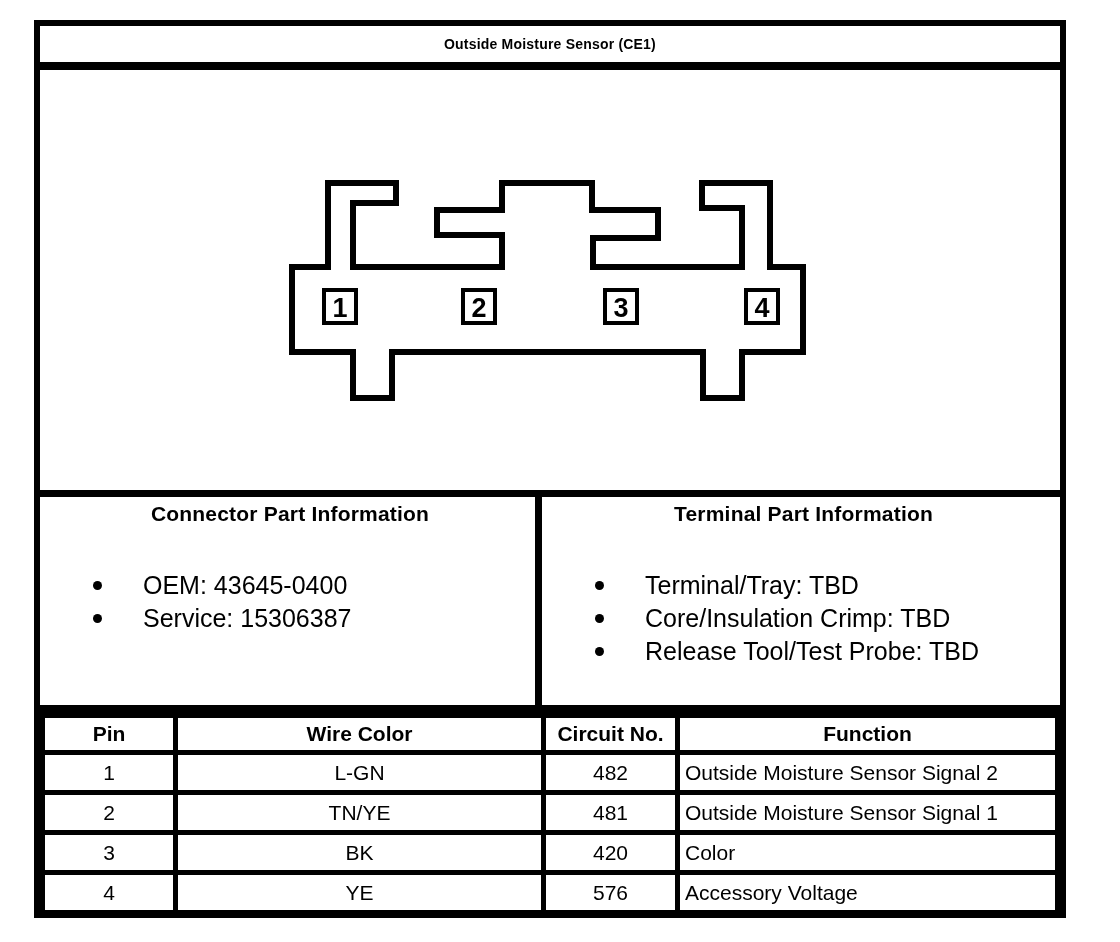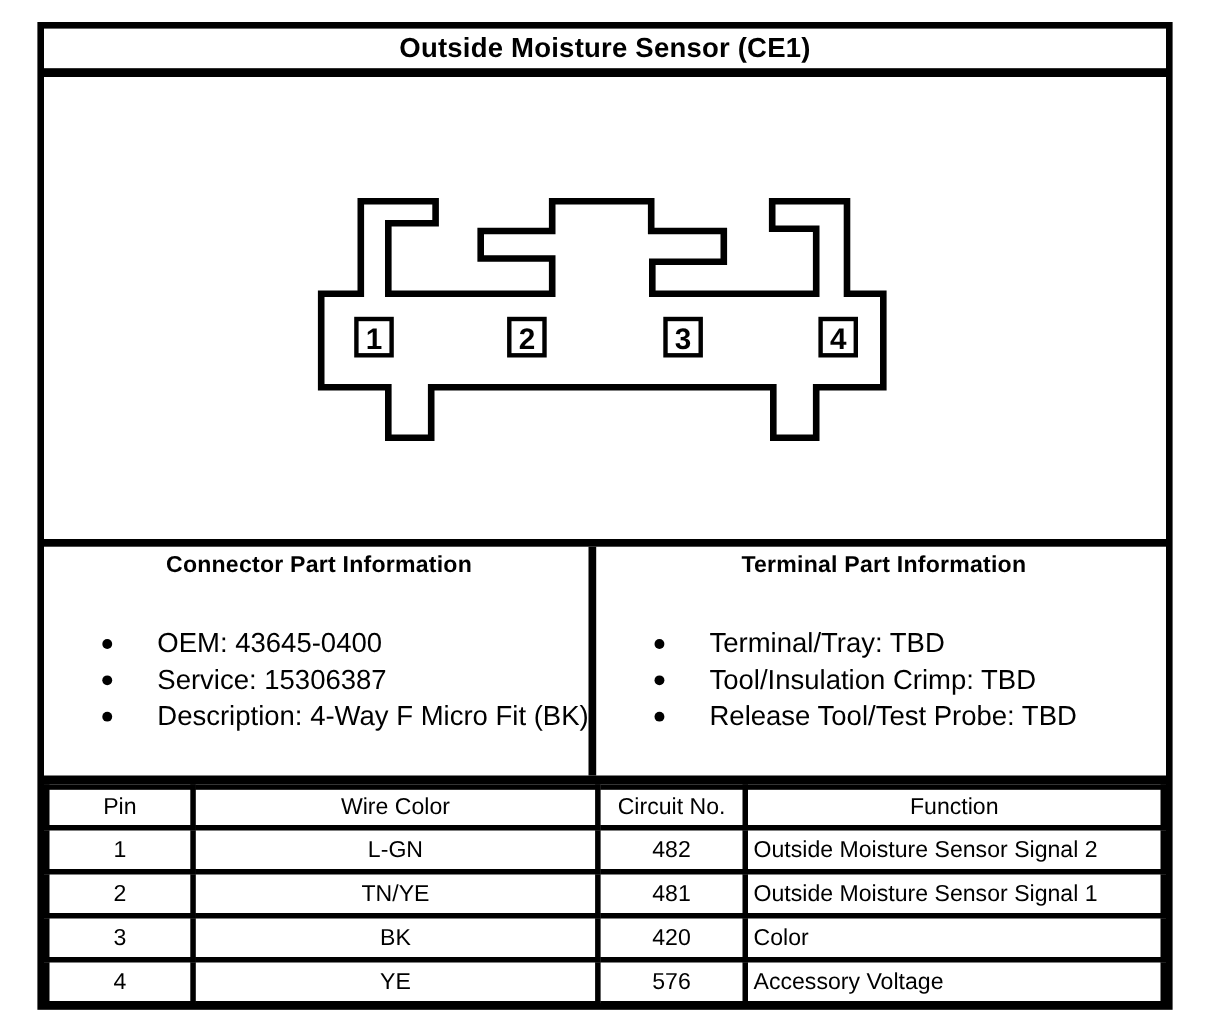--- a/index.html
+++ b/index.html
@@ -16,21 +16,21 @@
     border: 6px solid #000;
     background: #fff;
   }
   
   .title-bar {
     height: 44px;
     border-bottom: 8px solid #000;
     display: flex; align-items: center; justify-content: center;
   }
   .title-bar span {
-    font-size: 25px; font-weight: bold; letter-spacing: 0.2px;
+    font-size: 14px; font-weight: bold; letter-spacing: 0.2px;
   }
   
   .diagram-area {
     height: 427px;
     border-bottom: 7px solid #000;
     overflow: hidden;
   }
   .diagram-area svg { display: block; }
   .pin-num { font-family: "Liberation Sans", sans-serif; font-size: 27px; font-weight: bold; }
   
@@ -64,21 +64,21 @@
     table-layout: fixed;
   }
   table.pin-table th, table.pin-table td {
     border: 5px solid #000;
     text-align: center;
     vertical-align: middle;
     font-size: 21px;
     overflow: hidden;
     white-space: nowrap;
   }
-  table.pin-table th { height: 37px; font-weight: normal; margin-top: 48px; }
+  table.pin-table th { height: 37px; font-weight: bold; margin-top: 48px; }
   table.pin-table td { height: 40px; }
   table.pin-table td.fn { text-align: left; padding-left: 5px; }
   col.c-pin { width: 133px; }
   col.c-wire { width: 368px; }
   col.c-circ { width: 134px; }
 </style>
 </head>
 <body>
 
 <div id="doc">
@@ -122,37 +122,33 @@
       <div class="info-heading">Connector Part Information</div>
       <div class="info-list">
         <div class="bullet-item">
           <span class="bullet"></span>
           <span>OEM: 43645-0400</span>
         </div>
         <div class="bullet-item">
           <span class="bullet"></span>
           <span>Service: 15306387</span>
         </div>
-        <div class="bullet-item">
-          <span class="bullet"></span>
-          <span>Description: 4-Way F Micro Fit (BK)</span>
-        </div>
       </div>
     </section>
 
     <section class="info-cell right">
       <div class="info-heading">Terminal Part Information</div>
       <div class="info-list">
         <div class="bullet-item">
           <span class="bullet"></span>
           <span>Terminal/Tray: TBD</span>
         </div>
         <div class="bullet-item">
           <span class="bullet"></span>
-          <span>Tool/Insulation Crimp: TBD</span>
+          <span>Core/Insulation Crimp: TBD</span>
         </div>
         <div class="bullet-item">
           <span class="bullet"></span>
           <span>Release Tool/Test Probe: TBD</span>
         </div>
       </div>
     </section>
 
   </div>
 

